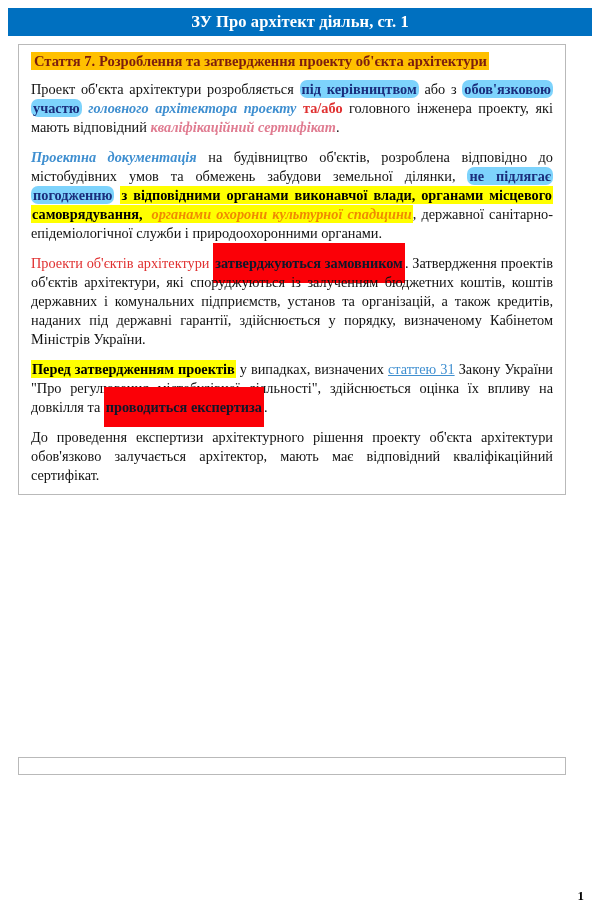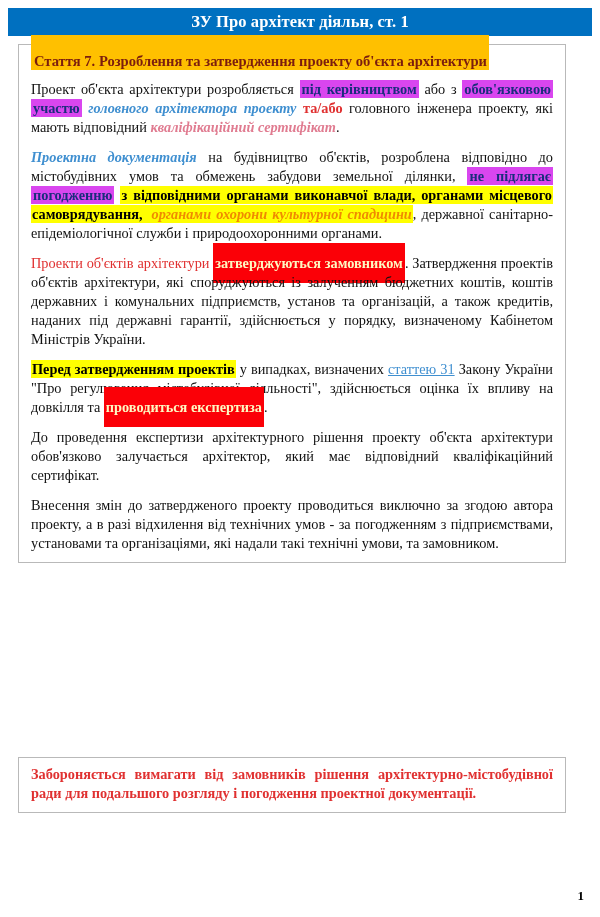--- a/index.html
+++ b/index.html
@@ -50,21 +50,21 @@
   .art-heading {
     font-weight: bold;
     font-size: 14.6px;
     line-height: 1.28;
     color: #7b1d0e;
     margin: 0 0 9px 0;
     display: block;
   }
   .art-heading .hl {
     background: #ffc000;
-    padding: 18px 2px 1px 3px;
+    padding: 1px 2px 1px 3px;
     box-decoration-break: clone;
     -webkit-box-decoration-break: clone;
   }
 
   
   p.para {
     margin: 0 0 11px 0;
     font-size: 14.3px;
     line-height: 1.33;
     text-align: justify;
@@ -76,31 +76,32 @@
   
   .r-plain { }
   .r-red { color: #e03131; }
   .r-red-bold { color: #e03131; font-weight: bold; margin-top: 34px; }
   .r-redital { color: #e8564b; font-style: italic; font-weight: bold; }
   .r-blueital { color: #3f8fd0; font-style: italic; font-weight: bold; }
   .r-pinkital { color: #e07b90; font-style: italic; font-weight: bold; }
 
   
   .hl-red {
-    background: #d946ef;
+    background: #7dd3fc;
     color: #1a2d7c;
     font-weight: bold;
     padding: 1px 2px;
     box-decoration-break: clone;
+    border-radius: 7px;
     -webkit-box-decoration-break: clone;
   }
   
   .hl-red-dark {
     background: #fb0007;
-    color: #fef9c3;
+    color: #0f172a;
     font-weight: bold;
     padding: 12px 2px;
     box-decoration-break: clone;
     -webkit-box-decoration-break: clone;
   }
   
   .hl-yellow {
     background: #ffff00;
     color: #000000;
     font-weight: bold;
@@ -149,27 +150,25 @@
 
   <p class="para"><span class="r-plain">Проект об'єкта архітектури розробляється </span><span class="hl-red">під керівництвом</span><span class="r-plain"> або з </span><span class="hl-red">обов'язковою участю</span><span> </span><span class="r-blueital">головного архітектора проекту</span><span> </span><span class="r-red-bold">та/або</span><span class="r-plain"> головного інженера проекту, які мають відповідний </span><span class="r-pinkital">кваліфікаційний сертифікат</span><span class="r-plain">.</span></p>
 
 
   <p class="para"><span class="r-blueital">Проектна документація</span><span class="r-plain"> на будівництво об'єктів, розроблена відповідно до містобудівних умов та обмежень забудови земельної ділянки, </span><span class="hl-red">не підлягає погодженню</span><span> </span><span class="hl-yellow">з відповідними органами виконавчої влади, органами місцевого самоврядування,</span><span class="hl-yellow"> </span><span class="hl-yellow-orange">органами охорони культурної спадщини</span><span class="r-plain">, державної санітарно-епідеміологічної служби і природоохоронними органами.</span></p>
 
   <p class="para"><span class="r-red">Проекти об'єктів архітектури</span><span> </span><span class="hl-red-dark">затверджуються замовником</span><span class="r-plain">. Затвердження проектів об'єктів архітектури, які споруджуються із залученням бюджетних коштів, коштів державних і комунальних підприємств, установ та організацій, а також кредитів, наданих під державні гарантії, здійснюється у порядку, визначеному Кабінетом Міністрів України.</span></p>
 
   <p class="para"><span class="hl-yellow">Перед затвердженням проектів</span><span class="r-plain"> у випадках, визначених </span><span class="r-link">статтею 31</span><span class="r-plain"> Закону України "Про регулювання містобудівної діяльності", здійснюється оцінка їх впливу на довкілля та </span><span class="hl-red-dark">проводиться експертиза</span><span class="r-plain">.</span></p>
 
-  <p class="para"><span class="r-plain">До проведення експертизи архітектурного рішення проекту об'єкта архітектури обов'язково залучається архітектор, який має відповідний кваліфікаційний сертифікат.</span></p>
+  <p class="para"><span class="r-plain">До проведення експертизи архітектурного рішення проекту об'єкта архітектури обов'язково залучається архітектор, мають має відповідний кваліфікаційний сертифікат.</span></p>
 
-  <p class="para"><span class="r-plain">Внесення змін до затвердженого проекту проводиться виключно за згодою автора проекту, а в разі відхилення від технічних умов - за погодженням з підприємствами, установами та організаціями, які надали такі технічні умови, та замовником.</span></p>
 
 
 </div>
 
 <div class="doc-box" id="box-secondary">
 
 
-  <p class="para"><span class="r-red-bold">Забороняється вимагати від замовників рішення архітектурно-містобудівної ради для подальшого розгляду і погодження проектної документації.</span></p>
 
 </div>
 
 <div class="page-num">1</div>
 
 </body></html>

